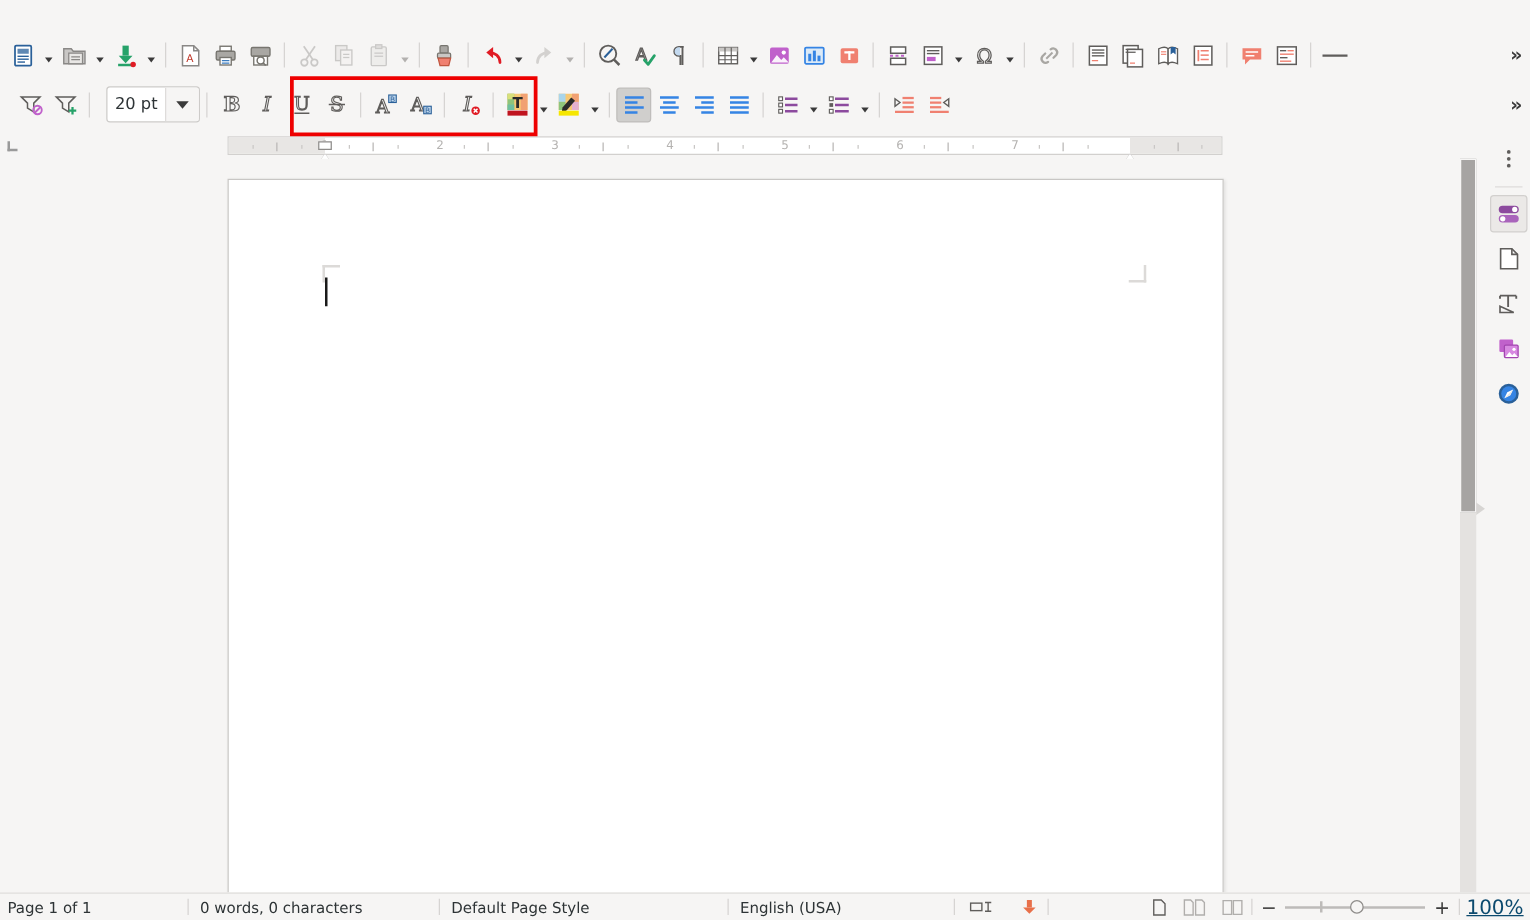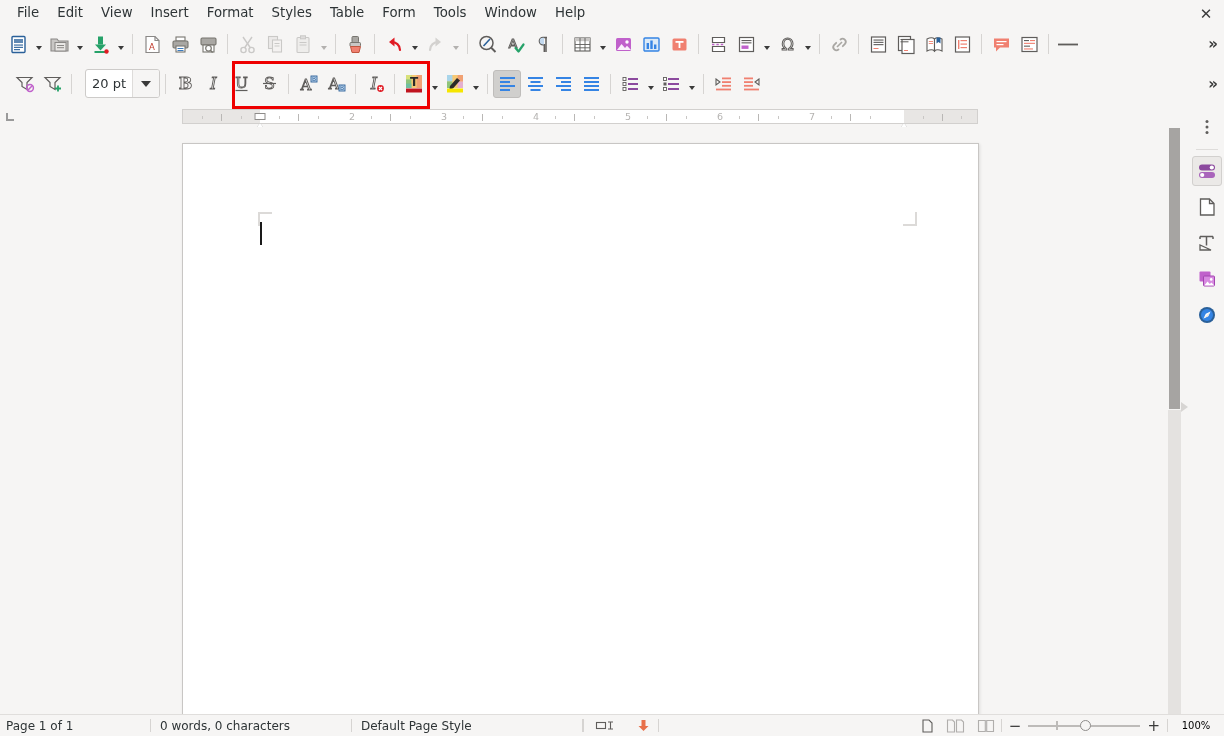--- a/index.html
+++ b/index.html
@@ -226,43 +226,29 @@
   .zoom-slider .notch {
     position: absolute; left: 28px; top: 2px; width: 2px; height: 9px;
     background: #bdbbb9;
   }
   .zoom-slider .knob {
     position: absolute; left: 52px; top: 1px;
     width: 11px; height: 11px; border-radius: 50%;
     background: #f6f5f4; border: 1.6px solid #8f8d8b;
   }
   .zoom-sign { font-size: 15px; color: #3a3a3a; padding: 0 7px; }
-  .zoom-pct { font-size: 10px; color: #000000; }
+  .zoom-pct { font-size: 16px; color: #0c4a6e; text-decoration: underline; }
 
   svg { display: block; }
 </style>
 </head>
 <body>
 
 <div class="app">
 
-  <div class="menubar">
-    <div class="menu-item">File</div>
-    <div class="menu-item">Edit</div>
-    <div class="menu-item">View</div>
-    <div class="menu-item">Insert</div>
-    <div class="menu-item">Format</div>
-    <div class="menu-item">Styles</div>
-    <div class="menu-item">Table</div>
-    <div class="menu-item">Form</div>
-    <div class="menu-item">Tools</div>
-    <div class="menu-item">Window</div>
-    <div class="menu-item">Help</div>
-    <div class="win-close">✕</div>
-  </div>
 
   <div class="toolbar" id="toolbar-standard">
 
     <div class="tb-btn">
       <svg width="21" height="21" viewBox="0 0 21 21">
         <rect x="4" y="2.5" width="13" height="16" rx="1" fill="#fff" stroke="#2a6099" stroke-width="1.4"></rect>
         <rect x="6" y="5" width="9" height="4" fill="#2a6099" opacity="0.75"></rect>
         <rect x="6" y="10.5" width="9" height="1.1" fill="#2a6099"></rect>
         <rect x="6" y="12.8" width="9" height="1.1" fill="#2a6099"></rect>
         <rect x="6" y="15.1" width="6" height="1.1" fill="#2a6099"></rect>
@@ -868,20 +854,21 @@
     </div>
   </div>
 
   <div class="statusbar">
     <div class="st-cell" style="width:150px; padding-left:6px;">Page 1 of 1</div>
     <div class="st-div"></div>
     <div class="st-cell" style="width:200px; padding-left:9px;">0 words, 0 characters</div>
     <div class="st-div"></div>
     <div class="st-cell" style="width:230px; padding-left:9px;">Default Page Style</div>
     <div class="st-div"></div>
+    <div class="st-cell" style="width:180px; padding-left:9px;">English (USA)</div>
     <div class="st-div"></div>
 
     <div class="st-cell" style="width:44px; justify-content:center;">
       <svg width="22" height="13" viewBox="0 0 22 13">
         <rect x="1.5" y="3.5" width="9" height="6" fill="none" stroke="#5f5d5b" stroke-width="1.1"></rect>
         <path d="M13 3h5M15.5 3v7M13 10h5" stroke="#5f5d5b" stroke-width="1.1"></path>
       </svg>
     </div>
     <div class="st-cell" style="width:30px; justify-content:center;">
       <svg width="13" height="14" viewBox="0 0 13 14">

